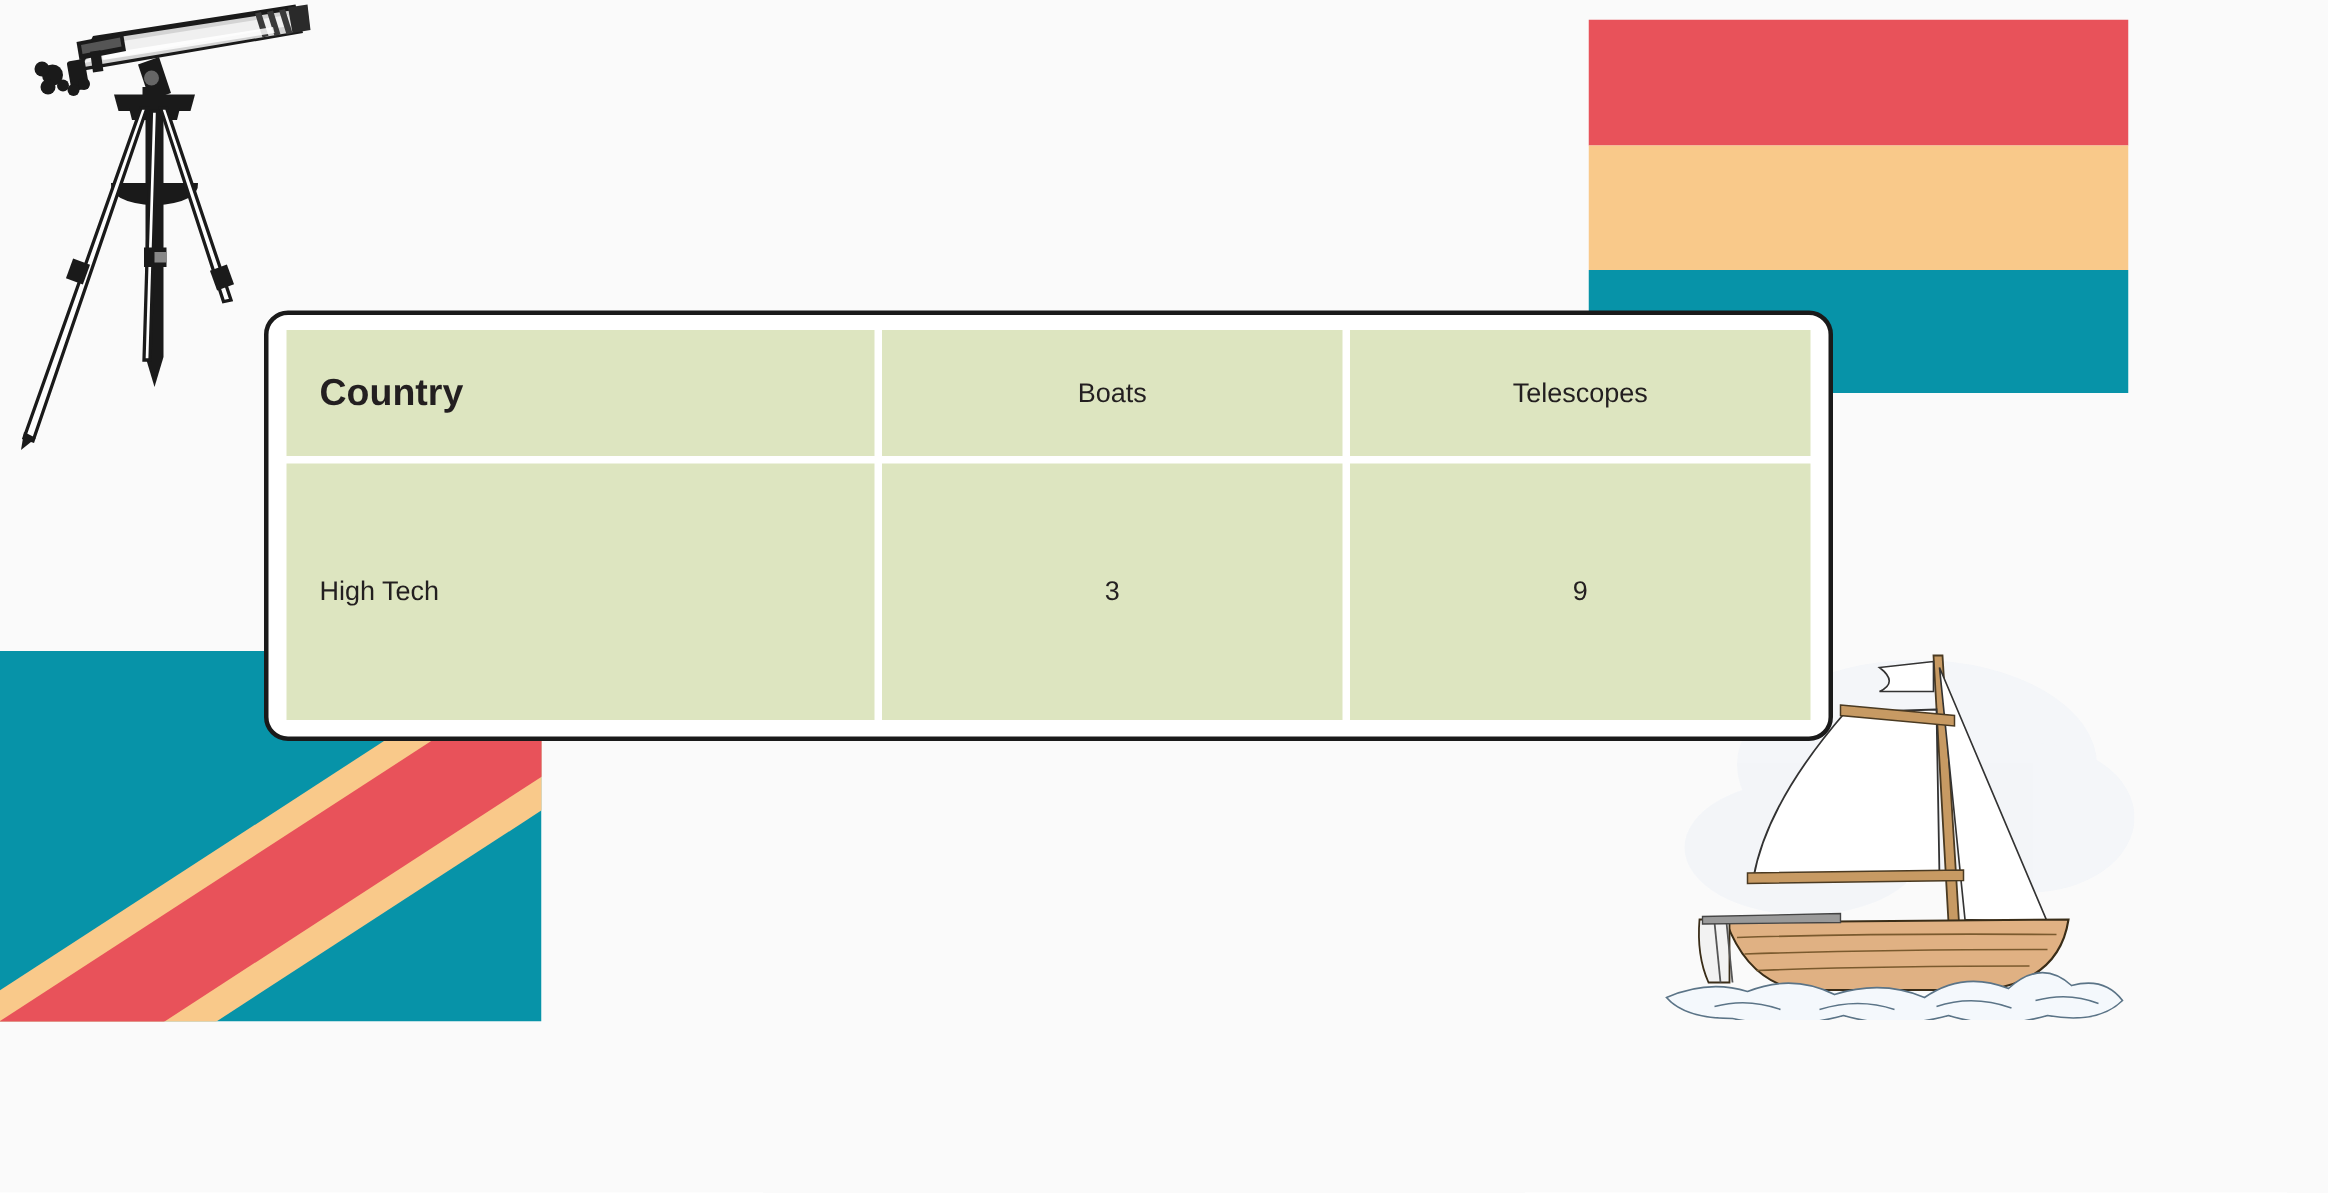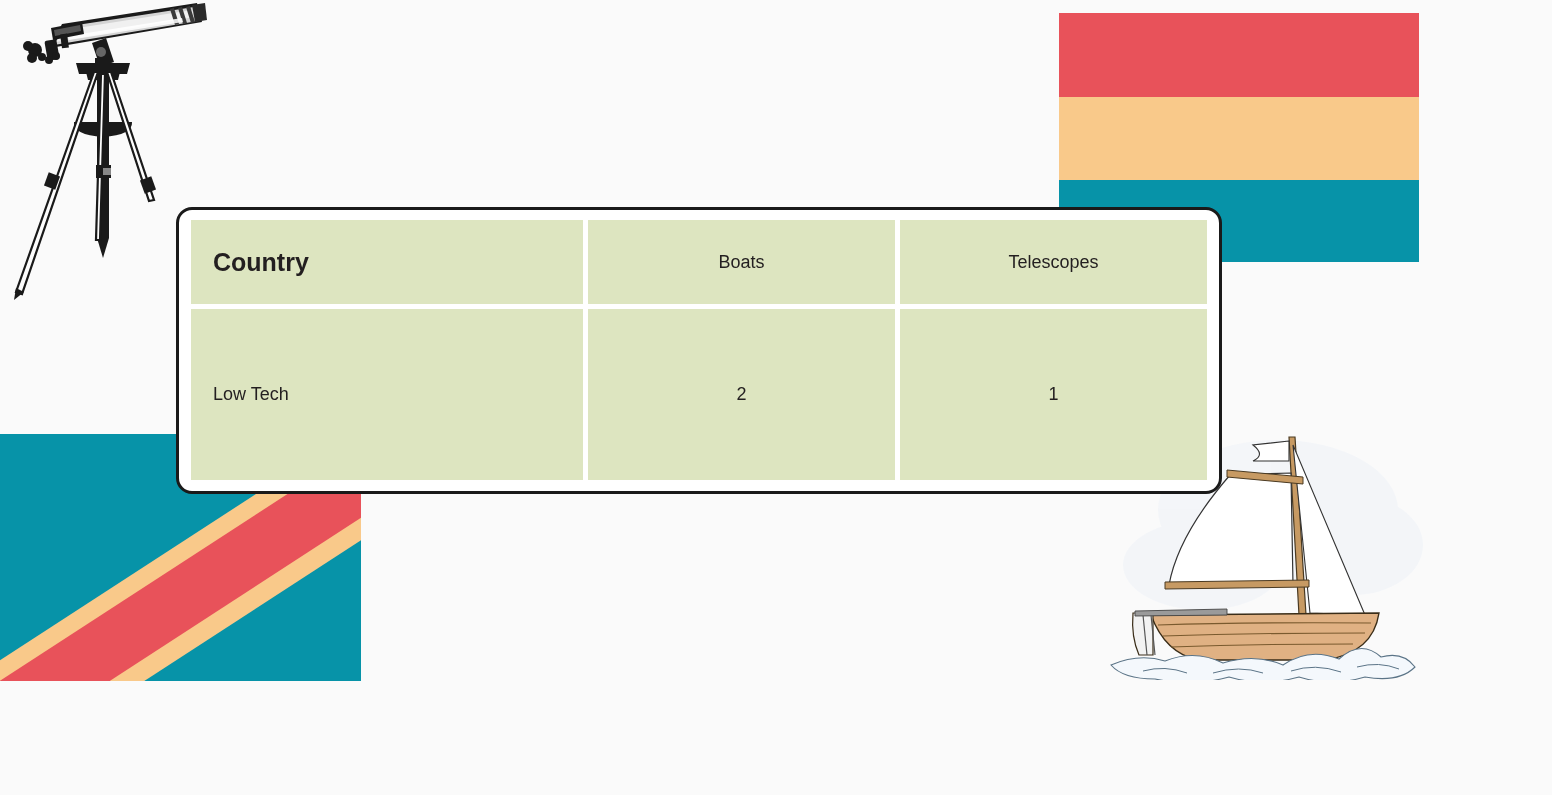--- a/index.html
+++ b/index.html
@@ -241,21 +241,21 @@
     <table id="data-table">
       <thead>
         <tr>
           <th class="col-country">Country</th>
           <th class="col-num">Boats</th>
           <th class="col-num">Telescopes</th>
         </tr>
       </thead>
       <tbody>
         <tr>
-          <td class="col-country">Low Tech</td>
-          <td class="col-num">2</td>
-          <td class="col-num">1</td>
+          <td class="col-country">High Tech</td>
+          <td class="col-num">3</td>
+          <td class="col-num">9</td>
         </tr>
       </tbody>
     </table>
   </div>
 
 </div>
 
 </body></html>

